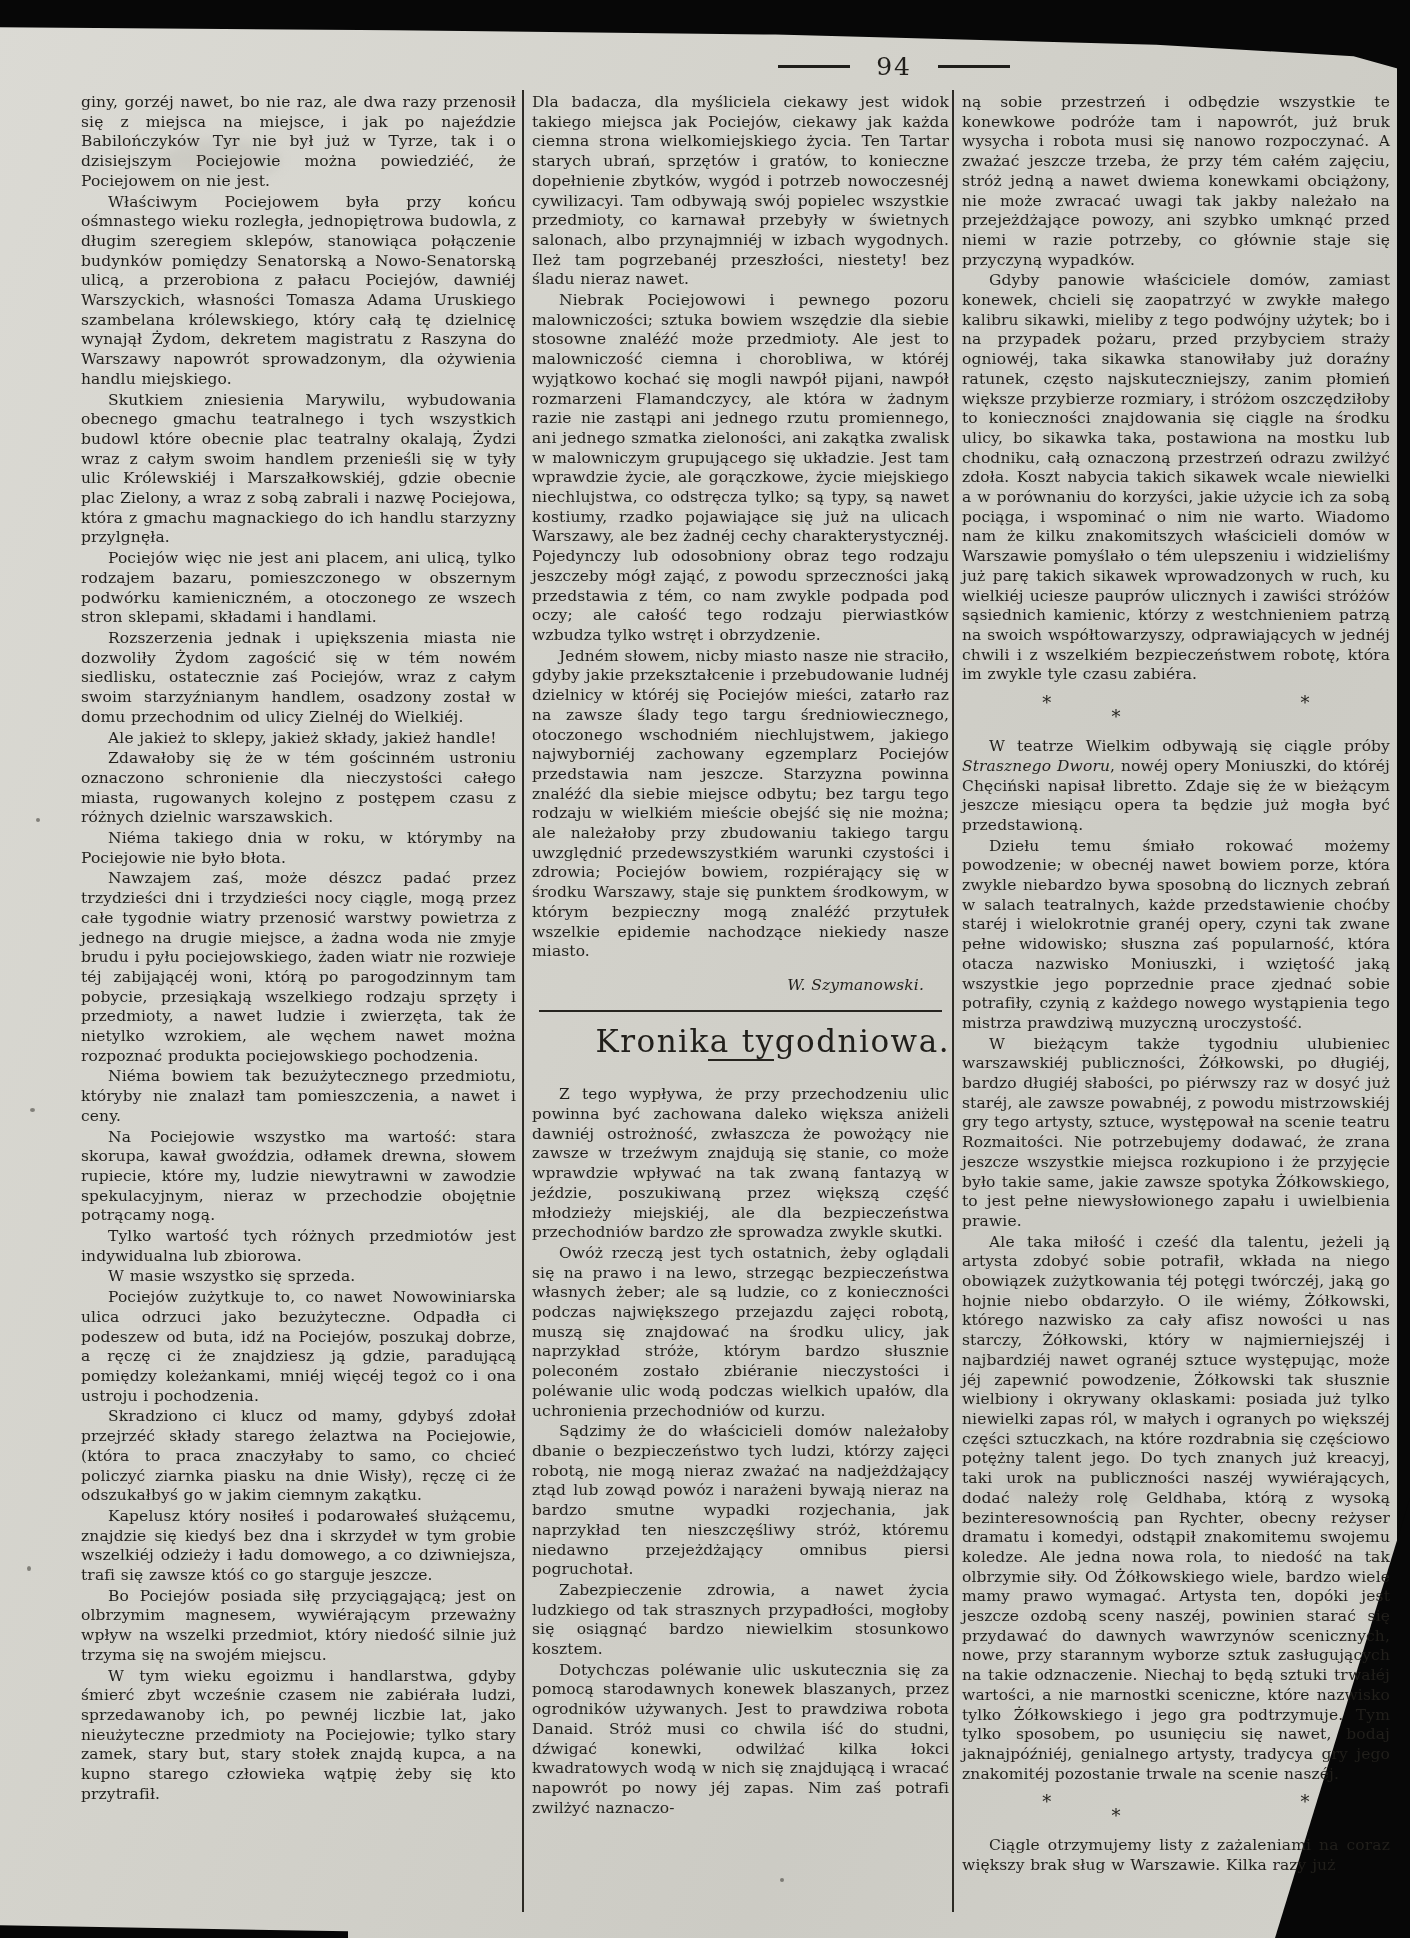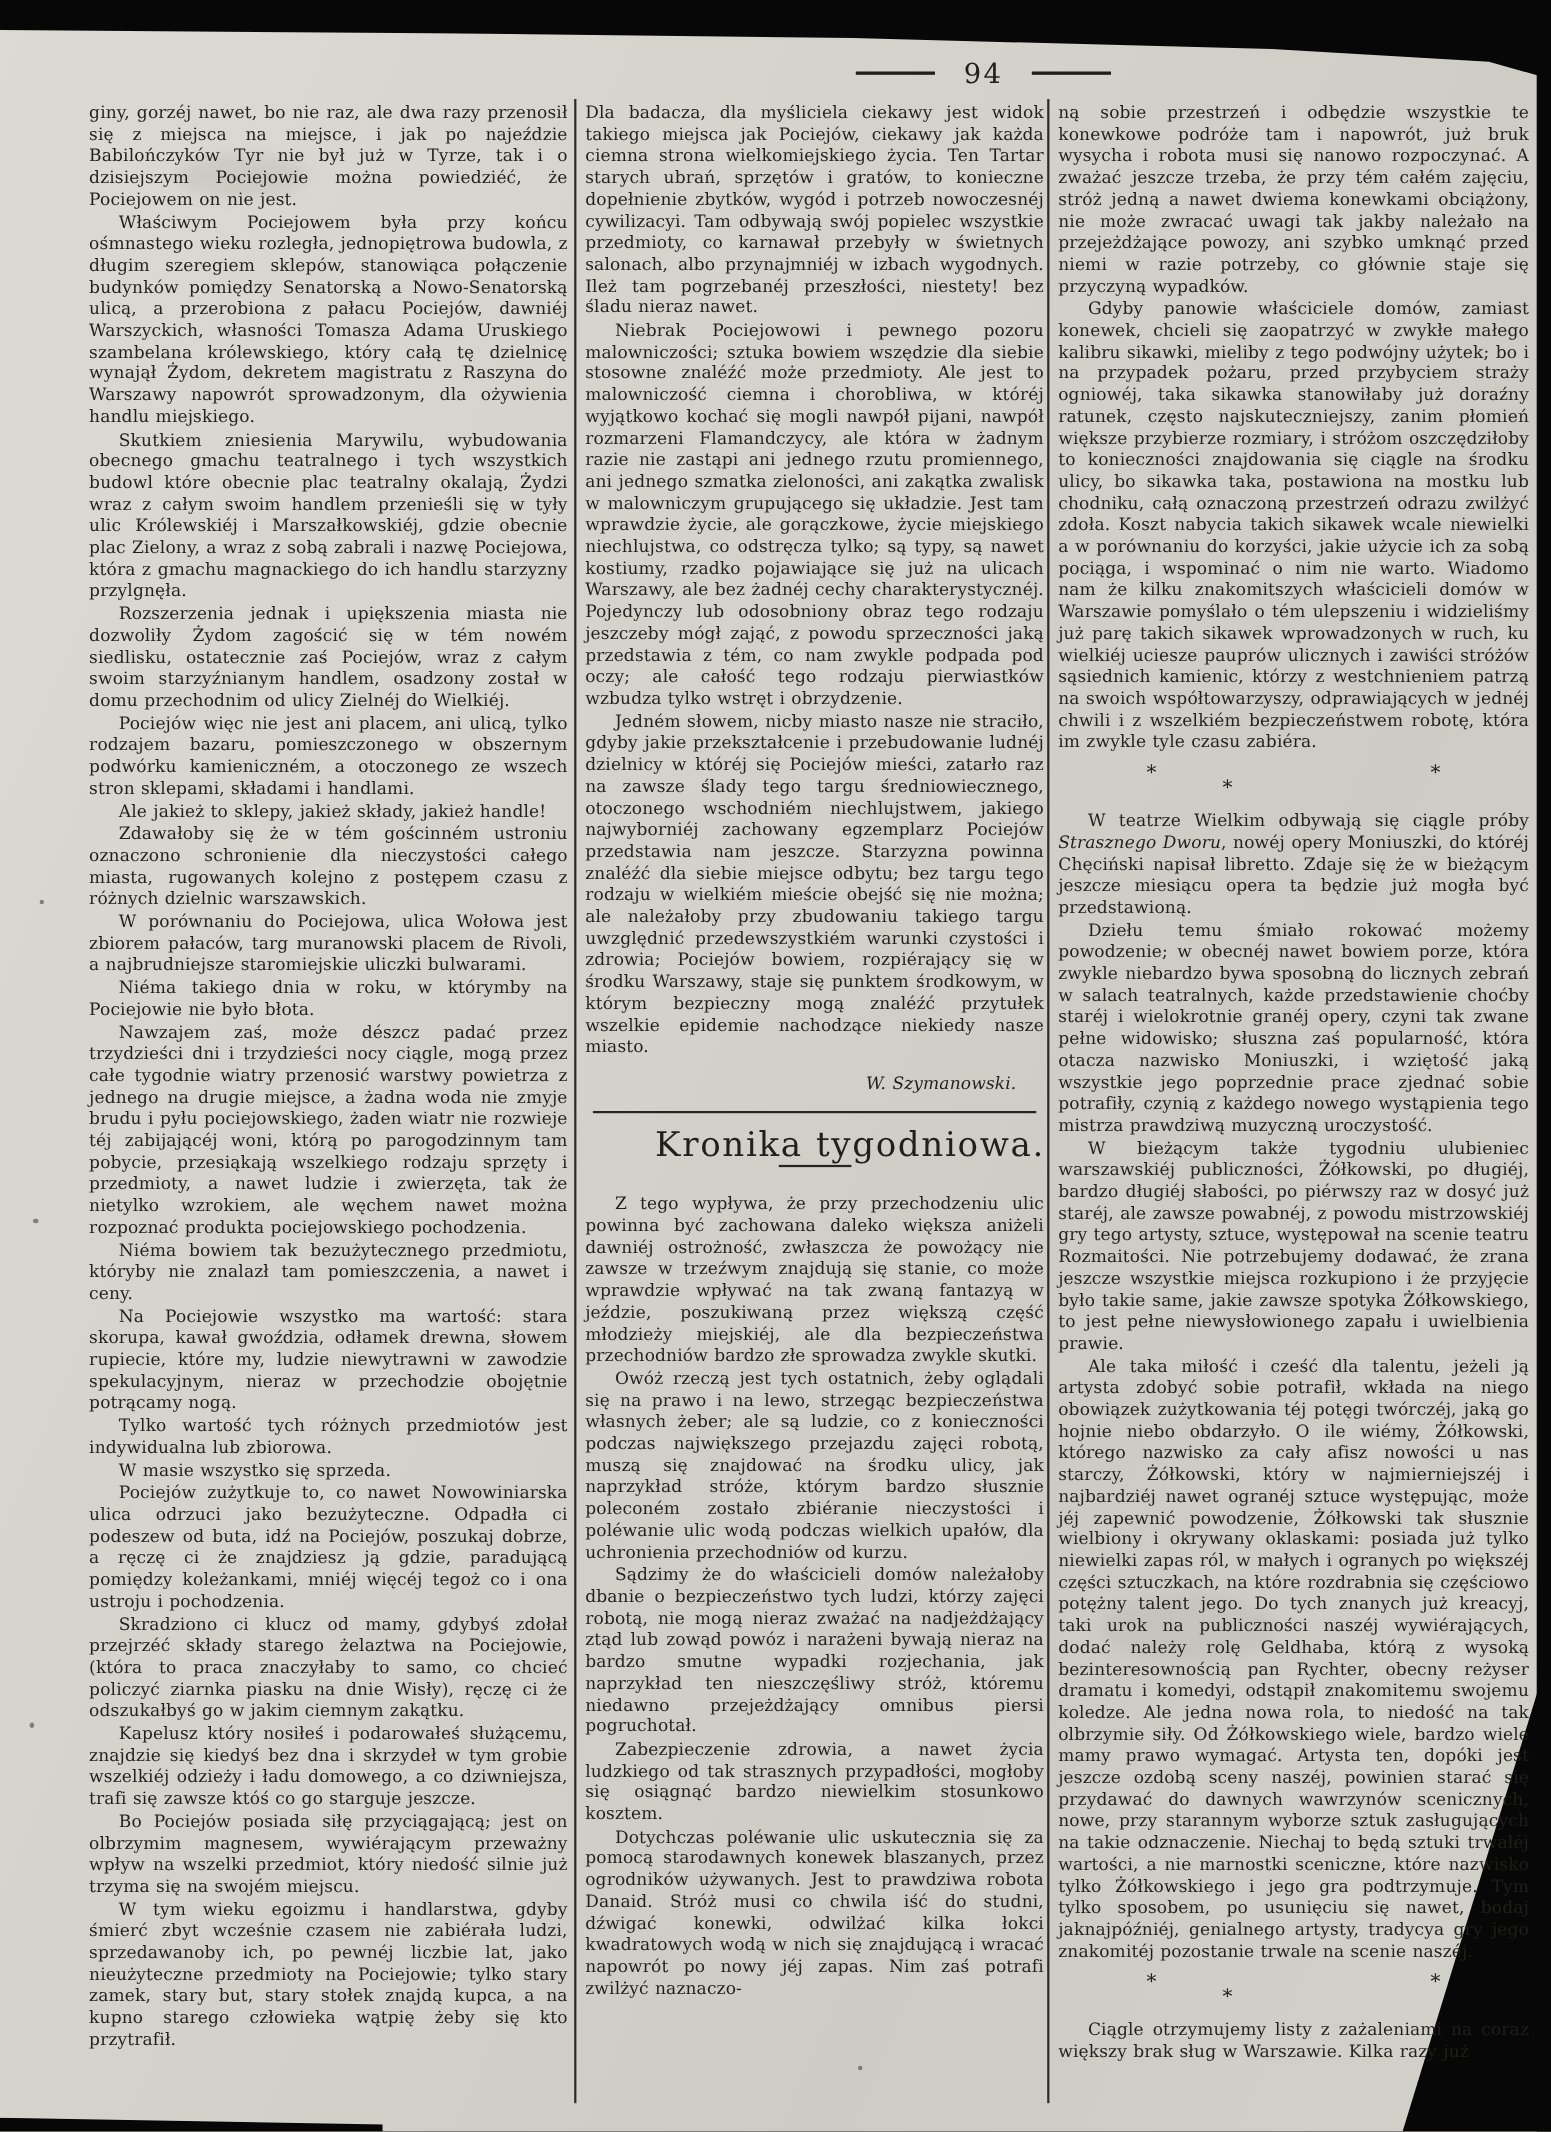--- a/index.html
+++ b/index.html
@@ -68,25 +68,24 @@
     <span class="pagenum-dash"></span>
   </div>
 
   <div class="vrule" style="left:522px;"></div>
   <div class="vrule" style="left:952px;"></div>
 
   <div class="col" id="col1">
       <p class="noindent">giny, gorzéj nawet, bo nie raz, ale dwa razy przenosił się z miejsca na miejsce, i jak po najeździe Babilończyków Tyr nie był już w Tyrze, tak i o dzisiejszym Pociejowie można powiedziéć, że Pociejowem on nie jest.</p>
       <p>Właściwym Pociejowem była przy końcu ośmnastego wieku rozległa, jednopiętrowa budowla, z długim szeregiem sklepów, stanowiąca połączenie budynków pomiędzy Senatorską a Nowo-Senatorską ulicą, a przerobiona z pałacu Pociejów, dawniéj Warszyckich, własności Tomasza Adama Uruskiego szambelana królewskiego, który całą tę dzielnicę wynajął Żydom, dekretem magistratu z Raszyna do Warszawy napowrót sprowadzonym, dla ożywienia handlu miejskiego.</p>
       <p>Skutkiem zniesienia Marywilu, wybudowania obecnego gmachu teatralnego i tych wszystkich budowl które obecnie plac teatralny okalają, Żydzi wraz z całym swoim handlem przenieśli się w tyły ulic Królewskiéj i Marszałkowskiéj, gdzie obecnie plac Zielony, a wraz z sobą zabrali i nazwę Pociejowa, która z gmachu magnackiego do ich handlu starzyzny przylgnęła.</p>
+      <p>Pociejów więc nie jest ani placem, ani ulicą, tylko rodzajem bazaru, pomieszczonego w obszernym podwórku kamieniczném, a otoczonego ze wszech stron sklepami, składami i handlami.</p>
       <p>Rozszerzenia jednak i upiększenia miasta nie dozwoliły Żydom zagościć się w tém nowém siedlisku, ostatecznie zaś Pociejów, wraz z całym swoim starzyźnianym handlem, osadzony został w domu przechodnim od ulicy Zielnéj do Wielkiéj.</p>
-      <p>Pociejów więc nie jest ani placem, ani ulicą, tylko rodzajem bazaru, pomieszczonego w obszernym podwórku kamieniczném, a otoczonego ze wszech stron sklepami, składami i handlami.</p>
       <p>Ale jakież to sklepy, jakież składy, jakież handle!</p>
       <p>Zdawałoby się że w tém gościnném ustroniu oznaczono schronienie dla nieczystości całego miasta, rugowanych kolejno z postępem czasu z różnych dzielnic warszawskich.</p>
-      <p>W porównaniu do Pociejowa, ulica Wołowa jest zbiorem pałaców, targ muranowski placem de Rivoli, a najbrudniejsze staromiejskie uliczki bulwarami.</p>
       <p>Niéma takiego dnia w roku, w którymby na Pociejowie nie było błota.</p>
       <p>Nawzajem zaś, może dészcz padać przez trzydzieści dni i trzydzieści nocy ciągle, mogą przez całe tygodnie wiatry przenosić warstwy powietrza z jednego na drugie miejsce, a żadna woda nie zmyje brudu i pyłu pociejowskiego, żaden wiatr nie rozwieje téj zabijającéj woni, którą po parogodzinnym tam pobycie, przesiąkają wszelkiego rodzaju sprzęty i przedmioty, a nawet ludzie i zwierzęta, tak że nietylko wzrokiem, ale węchem nawet można rozpoznać produkta pociejowskiego pochodzenia.</p>
       <p>Niéma bowiem tak bezużytecznego przedmiotu, któryby nie znalazł tam pomieszczenia, a nawet i ceny.</p>
       <p>Na Pociejowie wszystko ma wartość: stara skorupa, kawał gwoździa, odłamek drewna, słowem rupiecie, które my, ludzie niewytrawni w zawodzie spekulacyjnym, nieraz w przechodzie obojętnie potrącamy nogą.</p>
       <p>Tylko wartość tych różnych przedmiotów jest indywidualna lub zbiorowa.</p>
       <p>W masie wszystko się sprzeda.</p>
       <p>Pociejów zużytkuje to, co nawet Nowowiniarska ulica odrzuci jako bezużyteczne. Odpadła ci podeszew od buta, idź na Pociejów, poszukaj dobrze, a ręczę ci że znajdziesz ją gdzie, paradującą pomiędzy koleżankami, mniéj więcéj tegoż co i ona ustroju i pochodzenia.</p>
       <p>Skradziono ci klucz od mamy, gdybyś zdołał przejrzéć składy starego żelaztwa na Pociejowie, (która to praca znaczyłaby to samo, co chcieć policzyć ziarnka piasku na dnie Wisły), ręczę ci że odszukałbyś go w jakim ciemnym zakątku.</p>
       <p>Kapelusz który nosiłeś i podarowałeś służącemu, znajdzie się kiedyś bez dna i skrzydeł w tym grobie wszelkiéj odzieży i ładu domowego, a co dziwniejsza, trafi się zawsze któś co go starguje jeszcze.</p>
       <p>Bo Pociejów posiada siłę przyciągającą; jest on olbrzymim magnesem, wywiérającym przeważny wpływ na wszelki przedmiot, który niedość silnie już trzyma się na swojém miejscu.</p>

